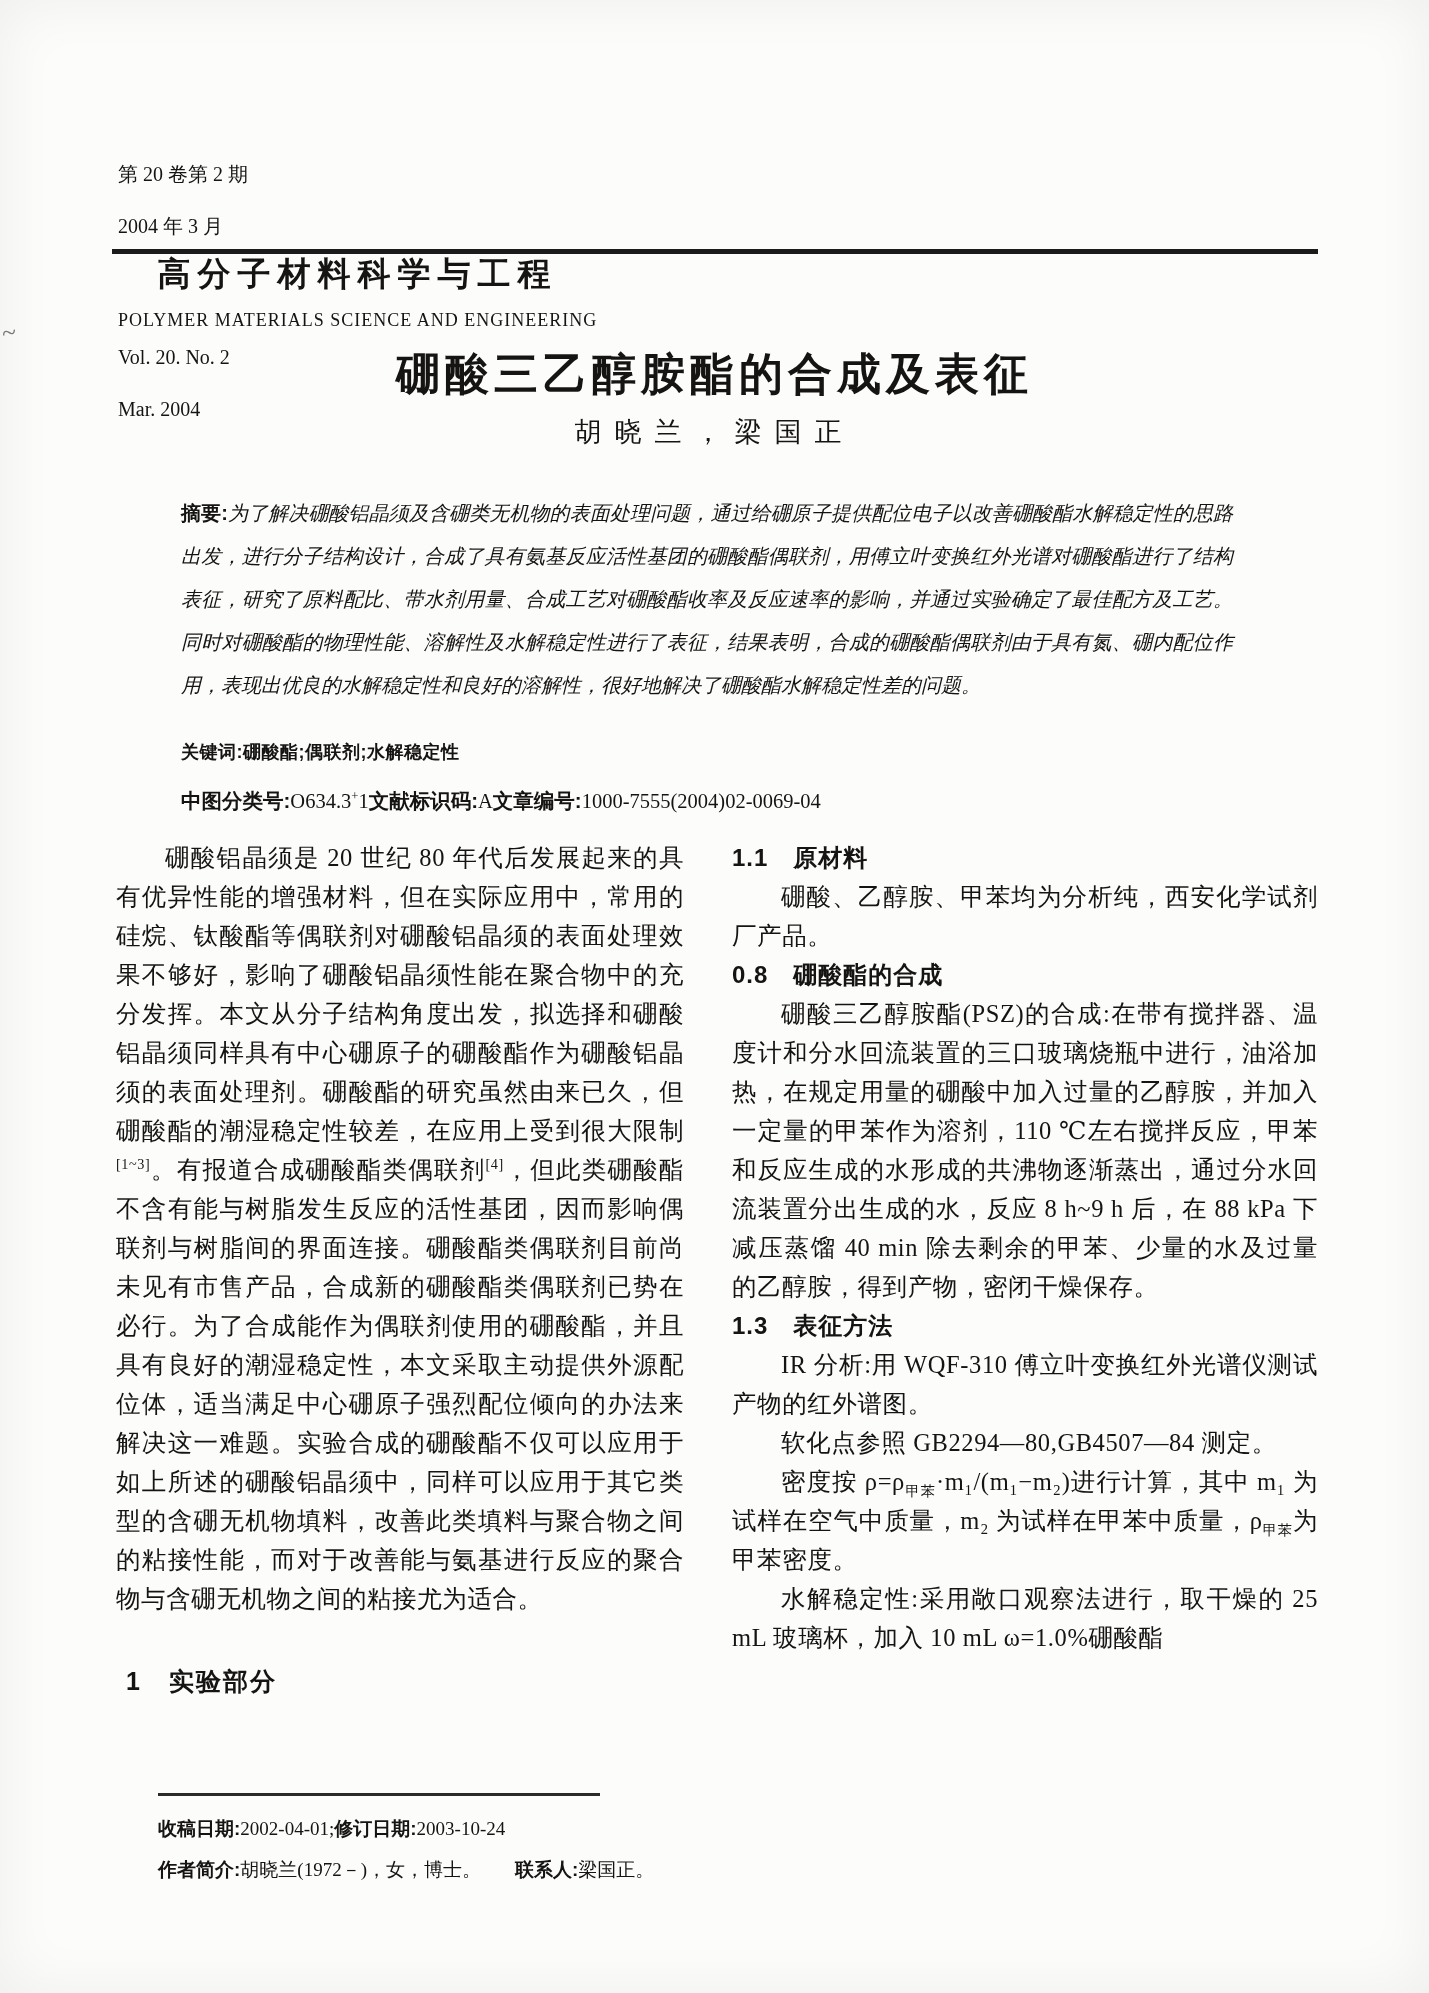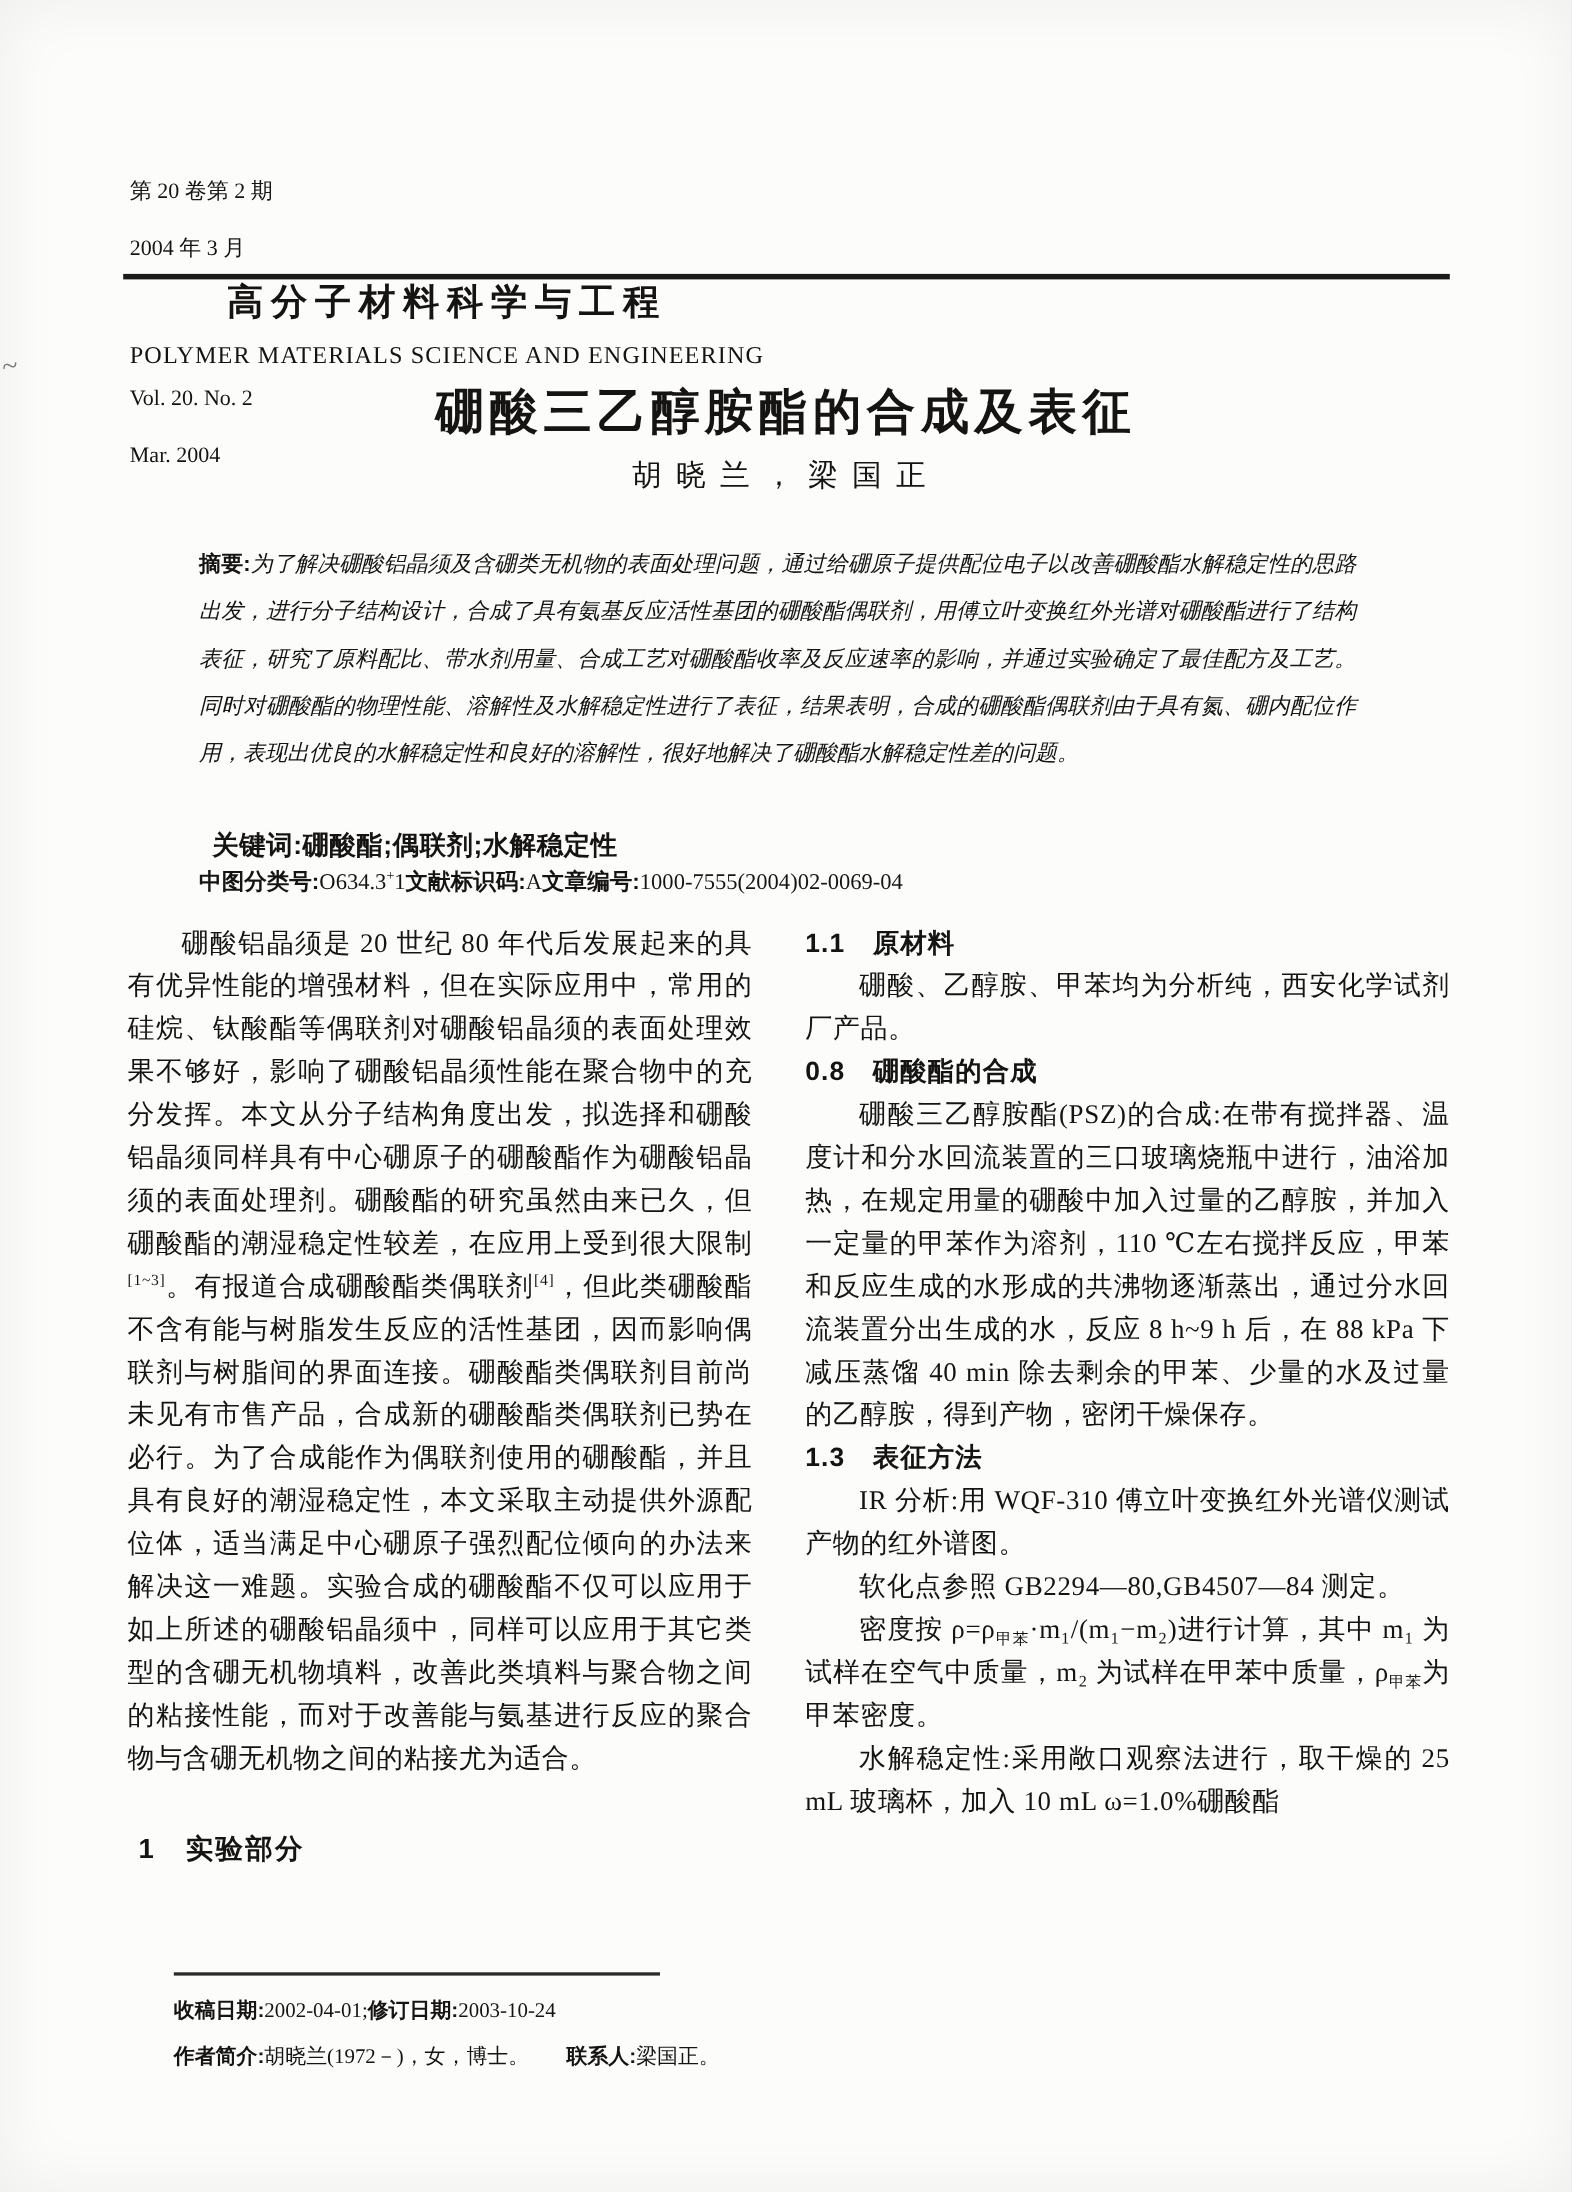--- a/index.html
+++ b/index.html
@@ -13,21 +13,21 @@
     box-shadow:inset 0 0 60px rgba(0,0,0,0.06);
   }
   
   .hdr{
     position:absolute;top:148px;left:118px;width:1198px;
     display:flex;align-items:flex-start;flex-direction:column;
   }
   .hdr-left{width:195px;font-size:20px;line-height:52px;white-space:nowrap;}
   .hdr-center{flex:1;text-align:center;padding-right:115px;}
   .jt-cn{font-size:33px;letter-spacing:7px;font-weight:600;}
-  .jt-en{font-size:22px;letter-spacing:1px;margin-top:13px;white-space:nowrap;}
+  .jt-en{font-size:18px;letter-spacing:1px;margin-top:13px;white-space:nowrap;}
   .hdr-right{width:170px;font-size:20px;line-height:52px;white-space:nowrap;}
   .rule{position:absolute;top:249px;left:112px;width:1206px;height:5px;background:#1b1b1b;}
   
   .title{
     position:absolute;top:316px;left:0;width:100%;
     text-align:center;font-size:44px;font-weight:700;letter-spacing:5px;
     font-family:"Liberation Sans","DejaVu Sans",sans-serif;
   }
   .authors{position:absolute;top:414px;left:0;width:100%;text-align:center;
     font-size:27px;letter-spacing:13px;}
@@ -35,22 +35,22 @@
     font-size:17.5px;letter-spacing:1.5px;}
   
   .abstract{
     position:absolute;top:492px;left:181px;width:1052px;margin:0;
     font-size:20px;line-height:43px;text-align:justify;text-justify:inter-ideograph;
     font-style:italic;
   }
   .abstract .lab{font-style:normal;font-weight:700;
     font-family:"Liberation Sans","DejaVu Sans",sans-serif;}
   .keywords{
-    position:absolute;top:740px;left:181px;margin:12px;
-    font-size:24px;font-weight:700;
+    position:absolute;top:740px;left:181px;margin:0;
+    font-size:18px;font-weight:700;
     font-family:"Liberation Sans","DejaVu Sans",sans-serif;letter-spacing:0.5px;
   }
   .meta{position:absolute;top:787px;left:181px;margin:0;font-size:20.5px;white-space:nowrap;}
   .meta b{font-family:"Liberation Sans","DejaVu Sans",sans-serif;font-weight:700;}
   .meta .gap{}
   .meta sup{font-size:0.62em;}
   
   .col{position:absolute;top:838px;font-size:24.5px;line-height:39px;
     text-align:justify;text-justify:inter-ideograph;letter-spacing:0.6px;}
   .col-left{left:116px;width:568px;}

